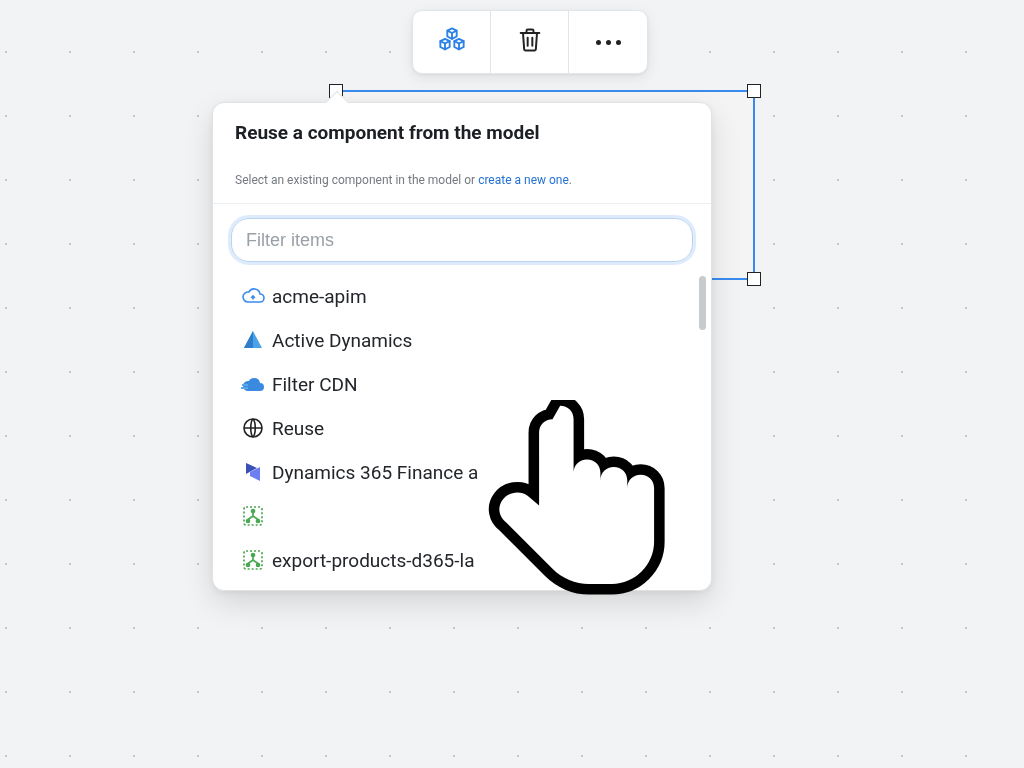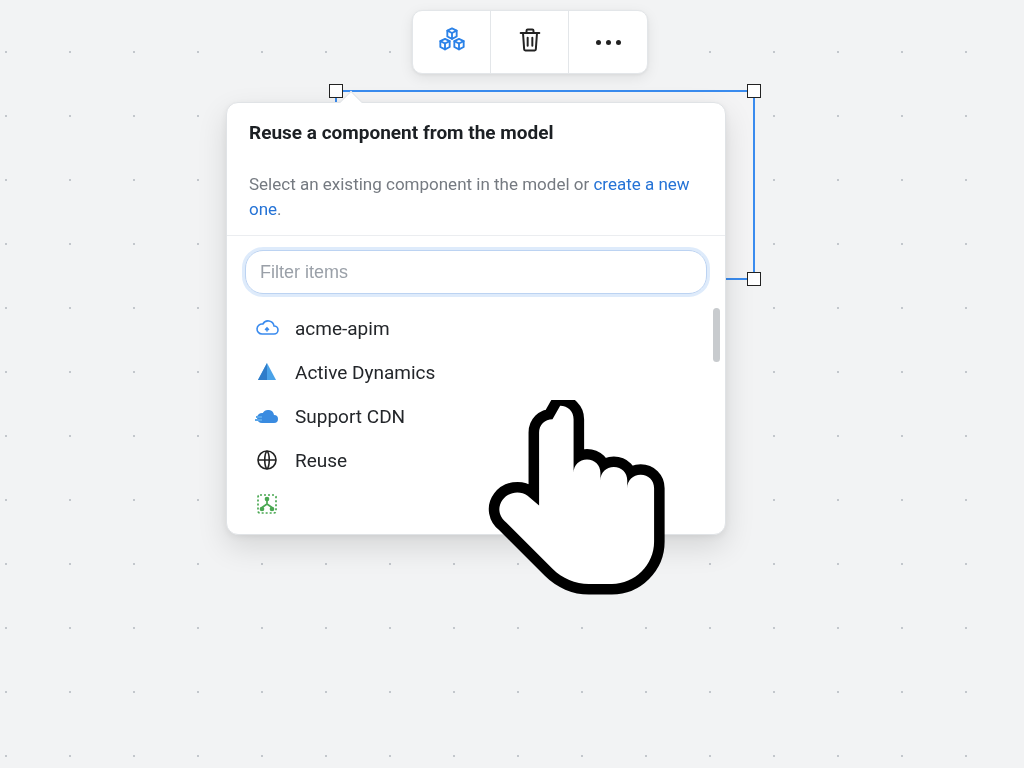--- a/index.html
+++ b/index.html
@@ -78,41 +78,41 @@
     border-left:1px solid #e0e3e6;
     border-top:1px solid #e0e3e6;
     transform:rotate(45deg);
     z-index:11;
   }
 
   
   .popover {
     position: absolute;
     top: 102px;
-    left: 226px;
+    left: 212px;
     width: 500px;
     background: #fff;
     border: 1px solid #e0e3e6;
     border-radius: 12px;
     box-shadow: 0 12px 30px rgba(0,0,0,0.12), 0 2px 6px rgba(0,0,0,0.06);
     z-index: 10;
     padding-bottom: 8px;
   }
   .popover-header {
     padding: 18px 22px 14px 22px;
     border-bottom: 1px solid #ebedf0;
   }
   .popover-title {
     font-size: 19px;
     font-weight: 700;
     color: #1c2024;
     margin-bottom: 7px;
   }
   .popover-sub {
-    font-size: 17px;
+    font-size: 12px;
     color: #757a81;
     line-height: 1.45;
     margin-top: 28px;
   }
   .popover-sub a {
     color: #2573d6;
     text-decoration: none;
     cursor:pointer;
   }
 
@@ -140,21 +140,21 @@
     top: 6px;
     right: 5px;
     width: 7px;
     height: 54px;
     background: #c8cbce;
     border-radius: 4px;
   }
   .item {
     display: flex;
     align-items: center;
-    gap: 16px;
+    gap: 7px;
     padding: 10px 12px 10px 18px;
     font-size: 19px;
     color: #23262a;
     cursor: pointer;
     border-radius: 6px;
   }
   .item-icon {
     width: 24px;
     height: 24px;
     flex: 0 0 24px;
@@ -258,48 +258,69 @@
     </div>
 
     <div class="item">
       <span class="item-icon">
         <svg viewBox="0 0 24 24">
             <path d="M7 19a5 5 0 1 1 .8-9.94A6 6 0 0 1 19 11a4 4 0 0 1 0 8H7Z" fill="#3a8be0"></path>
             <rect x="1" y="12" width="6" height="2" fill="#5aa7ea"></rect>
             <rect x="0" y="15" width="7" height="2" fill="#5aa7ea"></rect>
           </svg>
       </span>
-      <span>Support CDN</span>
+      <span>Filter CDN</span>
     </div>
 
     <div class="item">
       <span class="item-icon">
         <svg viewBox="0 0 24 24" fill="none" stroke="#222" stroke-width="1.6">
             <circle cx="12" cy="12" r="9"></circle>
             <path d="M3 12h18M12 3c3 3 3 15 0 18M12 3c-3 3-3 15 0 18"></path>
           </svg>
       </span>
       <span>Reuse</span>
     </div>
 
 
 
+    <div class="item">
+      <span class="item-icon">
+        <svg viewBox="0 0 24 24">
+            <path d="M5 3 L16 8 L5 14 Z" fill="#3b4fb8"></path>
+            <path d="M9 12 L19 7 L19 21 L9 16 Z" fill="#6d7ef0"></path>
+          </svg>
+      </span>
+      <span>Dynamics 365 Finance a</span>
+    </div>
 
     <div class="item">
       <span class="item-icon">
         <svg viewBox="0 0 24 24" fill="none" stroke="#4aa852" stroke-width="1.7">
             <rect x="3" y="3" width="18" height="18" rx="2" stroke-dasharray="2 2"></rect>
             <circle cx="12" cy="7" r="1.5" fill="#4aa852"></circle>
             <circle cx="7" cy="17" r="1.5" fill="#4aa852"></circle>
             <circle cx="17" cy="17" r="1.5" fill="#4aa852"></circle>
             <path d="M12 8.5V12M12 12L7 15.5M12 12l5 3.5"></path>
           </svg>
       </span>
     </div>
 
+    <div class="item">
+      <span class="item-icon">
+        <svg viewBox="0 0 24 24" fill="none" stroke="#4aa852" stroke-width="1.7">
+            <rect x="3" y="3" width="18" height="18" rx="2" stroke-dasharray="2 2"></rect>
+            <circle cx="12" cy="7" r="1.5" fill="#4aa852"></circle>
+            <circle cx="7" cy="17" r="1.5" fill="#4aa852"></circle>
+            <circle cx="17" cy="17" r="1.5" fill="#4aa852"></circle>
+            <path d="M12 8.5V12M12 12L7 15.5M12 12l5 3.5"></path>
+          </svg>
+      </span>
+      <span>export-products-d365-la</span>
+    </div>
 
   </div>
 </div>
 
 <div class="hand-cursor">
   <svg viewBox="0 0 100 120">
     <path d="M38 10
              c-4 0 -7 3 -7 7 v38
              l-6 -5 c-4 -3 -10 -2 -13 2 c-3 4 -2 9 2 12
              l24 24 c5 5 12 8 19 8 h12 c12 0 22 -10 22 -22 v-28

